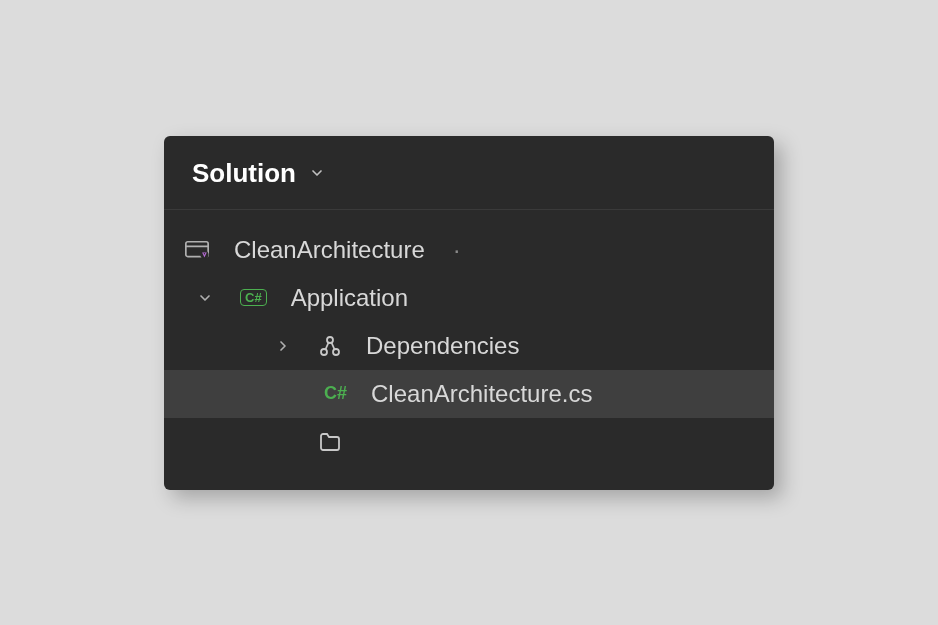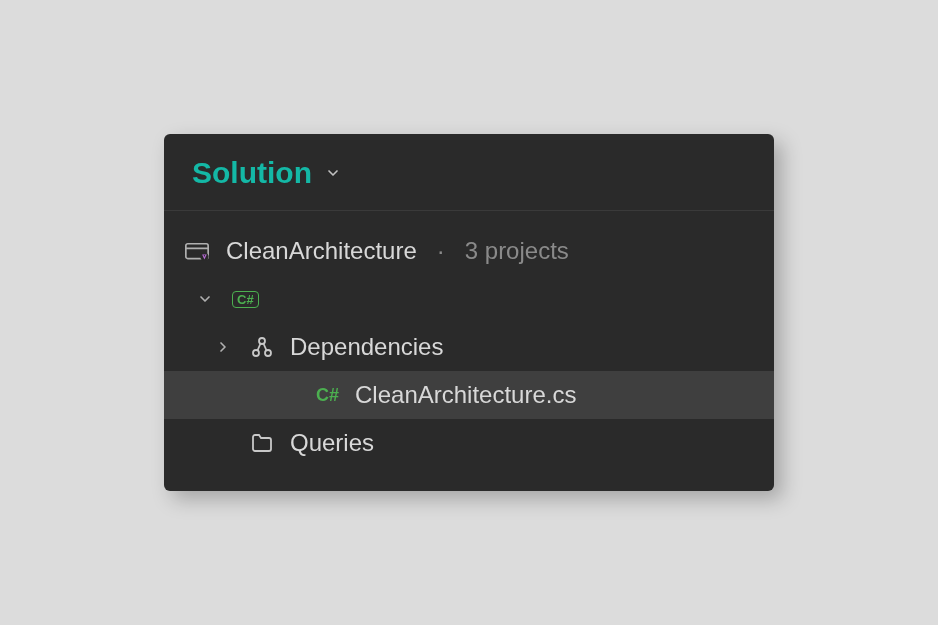--- a/index.html
+++ b/index.html
@@ -21,48 +21,48 @@
       color: #d0d0d0;
     }
     .header {
       padding: 22px 28px 20px 28px;
       border-bottom: 1px solid #3a3a3a;
       display: flex;
       align-items: center;
       gap: 12px;
     }
     .header-title {
-      font-size: 30px;
+      font-size: 26px;
       font-weight: 600;
-      color: #14b8a6;
+      color: #ffffff;
     }
     .chevron-down {
       width: 18px;
       height: 18px;
       display: inline-flex;
       align-items: center;
       justify-content: center;
     }
     .chevron-down svg { width: 16px; height: 16px; }
     .tree {
       padding: 16px 0 24px 0;
       font-size: 24px;
     }
     .row {
       display: flex;
       align-items: center;
-      gap: 16px;
+      gap: 24px;
       padding: 8px 16px 8px 20px;
       min-height: 48px;
     }
     .row.selected {
       background: #3f3f3f;
     }
     .indent-1 { padding-left: 30px; }
-    .indent-2 { padding-left: 48px; }
+    .indent-2 { padding-left: 108px; }
     .indent-3 { padding-left: 114px; }
     .expand-chevron {
       width: 22px;
       height: 22px;
       display: inline-flex;
       align-items: center;
       justify-content: center;
       color: #b0b0b0;
       flex-shrink: 0;
     }
@@ -118,30 +118,30 @@
         <svg viewBox="0 0 28 24" fill="none">
           <rect x="2" y="4" width="24" height="16" rx="2" stroke="#b0b0b0" stroke-width="1.8" fill="none"></rect>
           <line x1="2" y1="9" x2="26" y2="9" stroke="#b0b0b0" stroke-width="1.8"></line>
           <circle cx="22" cy="18" r="4.5" fill="#2a2a2a"></circle>
           <path d="M19.5 15.5 L24.5 15.5 L22 21 Z" fill="#b96cd8"></path>
           <circle cx="22" cy="17" r="0.8" fill="#2a2a2a"></circle>
         </svg>
       </span>
       <span class="label">CleanArchitecture</span>
       <span class="dot">·</span>
-      <span class="muted">3 projects</span>
     </div>
 
     <div class="row indent-1">
       <span class="expand-chevron">
         <svg viewBox="0 0 24 24" fill="none" stroke="#b0b0b0" stroke-width="2.5" stroke-linecap="round" stroke-linejoin="round">
             <polyline points="6 9 12 15 18 9"></polyline>
           </svg>
       </span>
       <span class="csharp-badge">C#</span>
+      <span class="label">Application</span>
     </div>
 
     <div class="row indent-2">
       <span class="expand-chevron">
         <svg viewBox="0 0 24 24" fill="none" stroke="#b0b0b0" stroke-width="2.5" stroke-linecap="round" stroke-linejoin="round">
             <polyline points="9 6 15 12 9 18"></polyline>
           </svg>
       </span>
       <span class="icon deps-icon">
         <svg viewBox="0 0 24 24" fill="none" stroke="#c8c8c8" stroke-width="1.8">
@@ -162,17 +162,16 @@
       <span class="label">CleanArchitecture.cs</span>
     </div>
 
     <div class="row indent-2">
       <span class="spacer-chevron"></span>
       <span class="icon folder-icon">
         <svg viewBox="0 0 24 22" fill="none" stroke="#c8c8c8" stroke-width="1.8">
           <path d="M3 5 a2 2 0 0 1 2-2 h4 l2 3 h8 a2 2 0 0 1 2 2 v9 a2 2 0 0 1-2 2 H5 a2 2 0 0 1-2-2 Z"></path>
         </svg>
       </span>
-      <span class="label">Queries</span>
     </div>
 
   </div>
 </div>
 
 </body></html>

